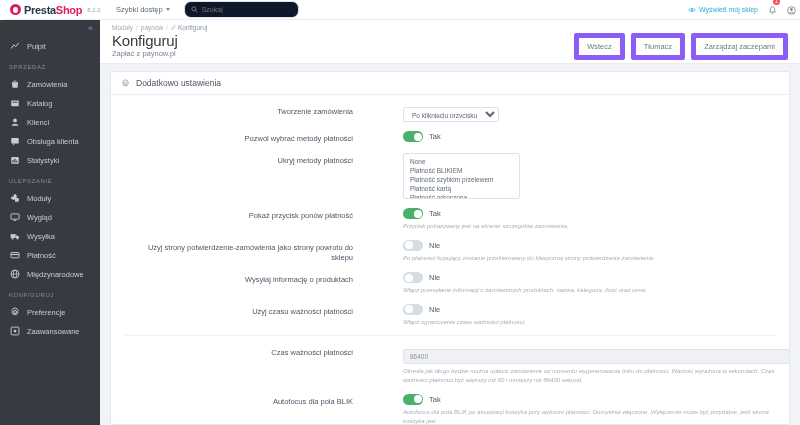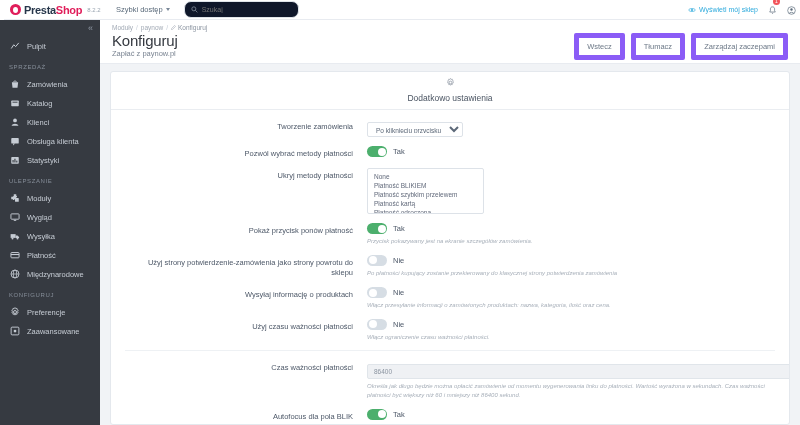--- a/index.html
+++ b/index.html
@@ -120,34 +120,34 @@
   .content-area {
     background: #f1f3f6; padding: 7px 10px 0 10px; height: 361px; overflow: hidden;
   }
   .panel {
     background: #fff; border: 1px solid #e4e8ed; border-radius: 3px;
     height: 100%; overflow: hidden;
   }
   .panel-head {
     display: flex; align-items: center; gap: 6px;
     padding: 6px 10px; border-bottom: 1px solid #eaedf1;
-    font-size: 8.5px; color: #4a5462; flex-direction: column;
+    font-size: 8.5px; color: #4a5462;
   }
   .panel-body { padding: 9px 0 0 0; }
 
   .form-row {
     display: flex; align-items: flex-start; padding: 0 14px;
     margin-bottom: 9px;
   }
   .form-label {
     width: 242px; text-align: right; padding-right: 14px;
     font-size: 7.5px; color: #4d5868; line-height: 1.35; padding-top: 3px;
     flex: none;
   }
-  .form-field { flex: 1; min-width: 0; }
+  .form-field { flex: 1; min-width: 0; margin-left: 36px; }
 
   select.form-select {
     font-family: "Liberation Sans", sans-serif;
     font-size: 6.5px; color: #5c6878; border: 1px solid #dde2e8;
     border-radius: 2px; padding: 3px 4px; width: 96px; height: 15px;
     background: #fff; outline: none; cursor: pointer;
   }
   .multiselect {
     border: 1px solid #dde2e8; border-radius: 2px; background: #fff;
     width: 117px; height: 46px; overflow: hidden; padding: 3px 0; cursor: pointer;

